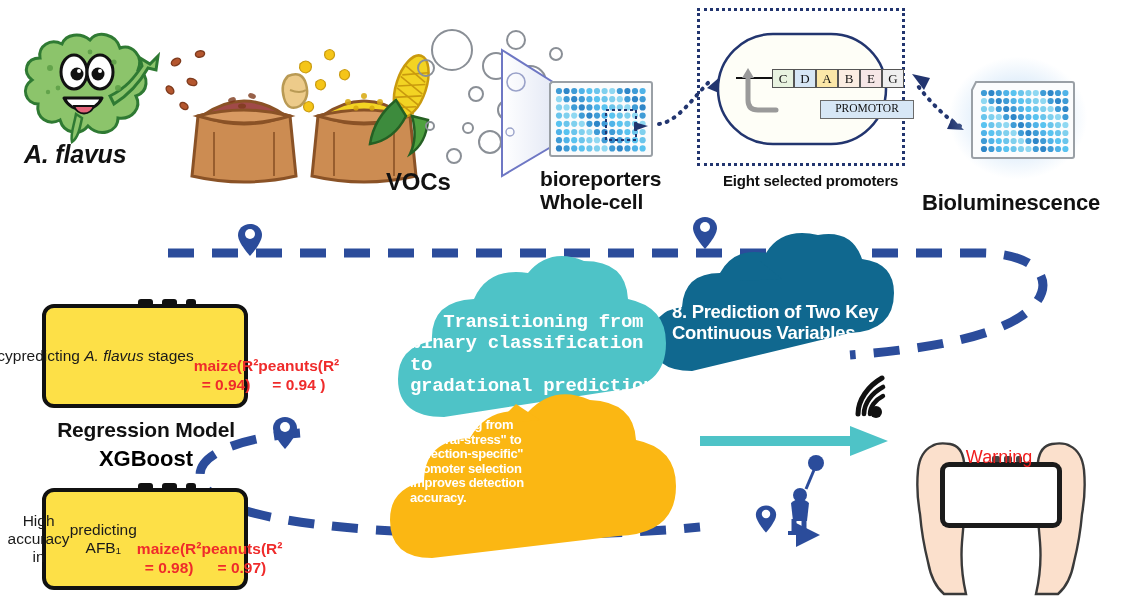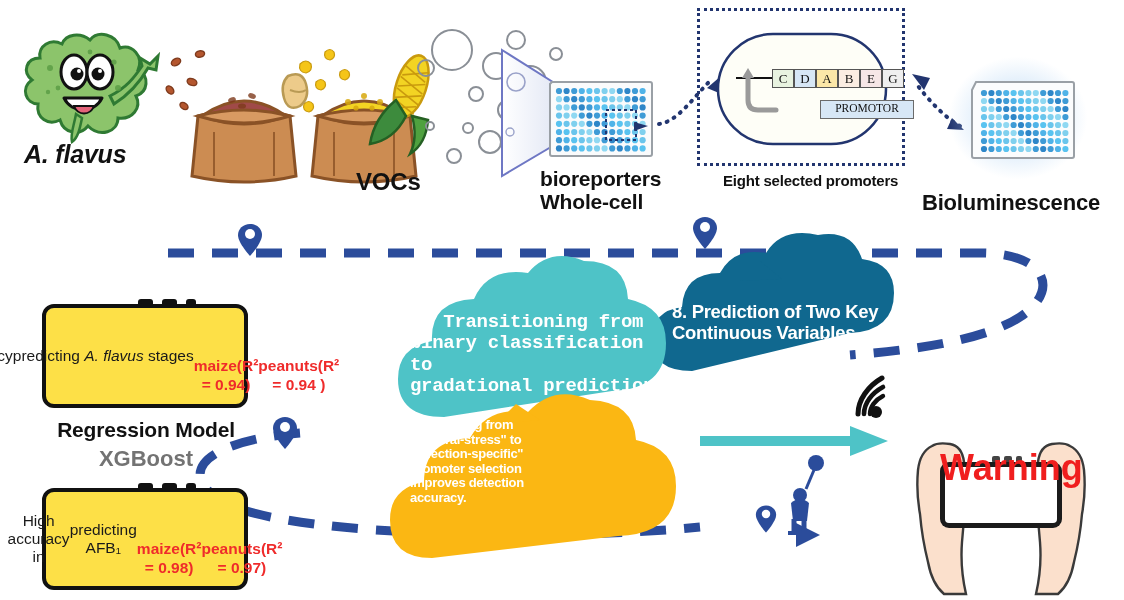--- a/index.html
+++ b/index.html
@@ -128,21 +128,21 @@
         <circle cx="58" cy="110" r="5"></circle>
       <circle cx="130" cy="100" r="6"></circle>
         <circle cx="80" cy="124" r="11"></circle>
       <circle cx="110" cy="132" r="4"></circle>
         <circle cx="44" cy="138" r="7"></circle>
       <circle cx="146" cy="36" r="6"></circle>
         <circle cx="152" cy="84" r="9"></circle>
       <circle cx="20" cy="108" r="4"></circle>
     </g>
   </svg>
-  <div class="abs lbl" style="left:356px;top:168px;font-size:24px;">VOCs</div>
+  <div class="abs lbl" style="left:386px;top:168px;font-size:24px;">VOCs</div>
 
   <svg class="abs" style="left:500px;top:48px;" width="80" height="130" viewBox="0 0 80 130">
     <defs>
       <linearGradient id="fnl" x1="0" y1="0" x2="1" y2="0">
         <stop offset="0" stop-color="#ffffff"></stop>
           <stop offset="1" stop-color="#E3E8F5"></stop>
       </linearGradient>
     </defs>
     <path d="M2 2 L56 36 L56 96 L2 128 Z" fill="url(#fnl)" stroke="#6E77C4" stroke-width="2"></path>
     <circle cx="16" cy="34" r="9" fill="none" stroke="#9aa2c9" stroke-width="1.6"></circle>
@@ -462,21 +462,21 @@
     <span class="nub" style="left:92px;"></span>
     <span class="nub" style="left:116px;"></span>
     <span class="nub" style="left:140px;width:10px;"></span>
     <div class="t">High accuracy in</div>
     <div class="t" style="white-space:nowrap;">predicting <i>A. flavus</i> stages</div>
     <div class="r">maize(R² = 0.94)</div>
     <div class="r">peanuts(R² = 0.94 )</div>
   </div>
 
   <div class="abs lbl" style="left:38px;top:418px;width:216px;text-align:center;font-size:21px;">Regression Model</div>
-  <div class="abs" style="left:38px;top:446px;width:216px;text-align:center;font-size:22px;font-weight:bold;color:#737373;">XGBoost</div>
+  <div class="abs" style="left:38px;top:446px;width:216px;text-align:center;font-size:22px;font-weight:bold;color:#000000;">XGBoost</div>
 
   <div class="card abs" style="left:42px;top:488px;width:206px;height:102px;">
     <span class="nub" style="left:92px;"></span>
     <span class="nub" style="left:116px;"></span>
     <span class="nub" style="left:140px;width:10px;"></span>
     <div class="t">High accuracy in</div>
     <div class="t">predicting AFB₁</div>
     <div class="r">maize(R² = 0.98)</div>
     <div class="r">peanuts(R² = 0.97)</div>
   </div>
@@ -525,15 +525,15 @@
 
     <g fill="#444">
       <rect x="104" y="38" width="8" height="7" rx="2"></rect>
       <rect x="116" y="38" width="8" height="7" rx="2"></rect>
       <rect x="128" y="38" width="6" height="7" rx="2"></rect>
     </g>
 
     <rect x="52" y="44" width="122" height="66" rx="9" fill="#1B1B1B"></rect>
     <rect x="57" y="49" width="112" height="56" rx="4" fill="#FFFFFF"></rect>
   </svg>
-  <div class="abs" style="left:940px;top:447px;width:118px;text-align:right;font-size:36px;font-weight:bold;color:#F01E1E;">Warning</div>
+  <div class="abs" style="left:940px;top:447px;width:118px;text-align:center;font-size:18px;font-weight:normal;color:#F01E1E;">Warning</div>
 
 </div>
 
 </body></html>

